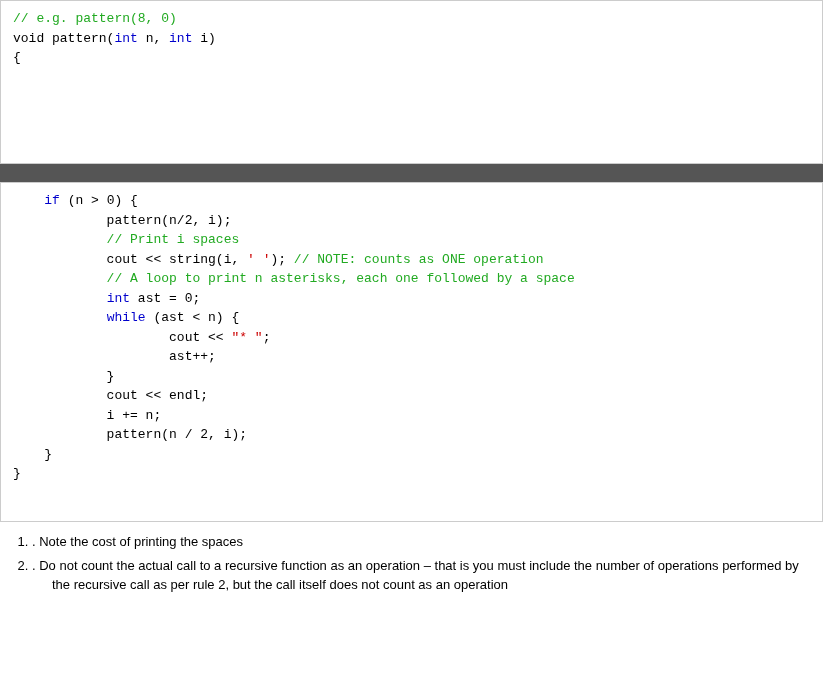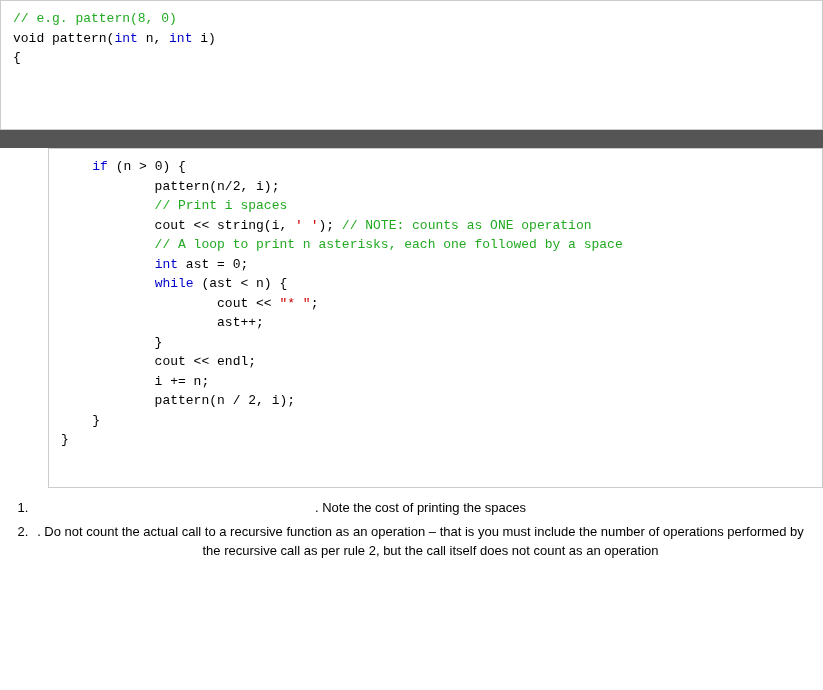--- a/index.html
+++ b/index.html
@@ -13,42 +13,41 @@
       height: 690px;
       font-family: Arial, sans-serif;
       background: #ffffff;
       overflow: hidden;
     }
 
     .top-code-section {
       background: #ffffff;
       border: 1px solid #cccccc;
       padding: 8px 12px;
-      height: 130px;
+      height: 164px;
       overflow: hidden;
       font-family: 'Courier New', Courier, monospace;
       font-size: 13px;
       line-height: 1.5;
     }
 
     .divider {
       height: 18px;
       background: #555555;
     }
 
     .bottom-code-section {
       background: #ffffff;
       border: 1px solid #cccccc;
       padding: 8px 12px 8px 12px;
       height: 340px;
       overflow: hidden;
       font-family: 'Courier New', Courier, monospace;
       font-size: 13px;
       line-height: 1.6;
-      margin-left: 48px;
     }
 
     .notes-section {
       background: #ffffff;
       padding: 10px 14px;
       font-family: Arial, sans-serif;
       font-size: 13px;
       line-height: 1.55;
       height: 202px;
     }
@@ -78,21 +77,20 @@
       list-style: none;
       padding-left: 0;
     }
 
     .notes-list li {
       padding-left: 20px;
       text-indent: -20px;
       margin-bottom: 4px;
       font-size: 13px;
       line-height: 1.5;
-      text-align: center;
     }
 
     .notes-list li::before {
       content: attr(data-num) ". ";
       font-weight: normal;
     }
   </style>
 </head>
 <body>
 

